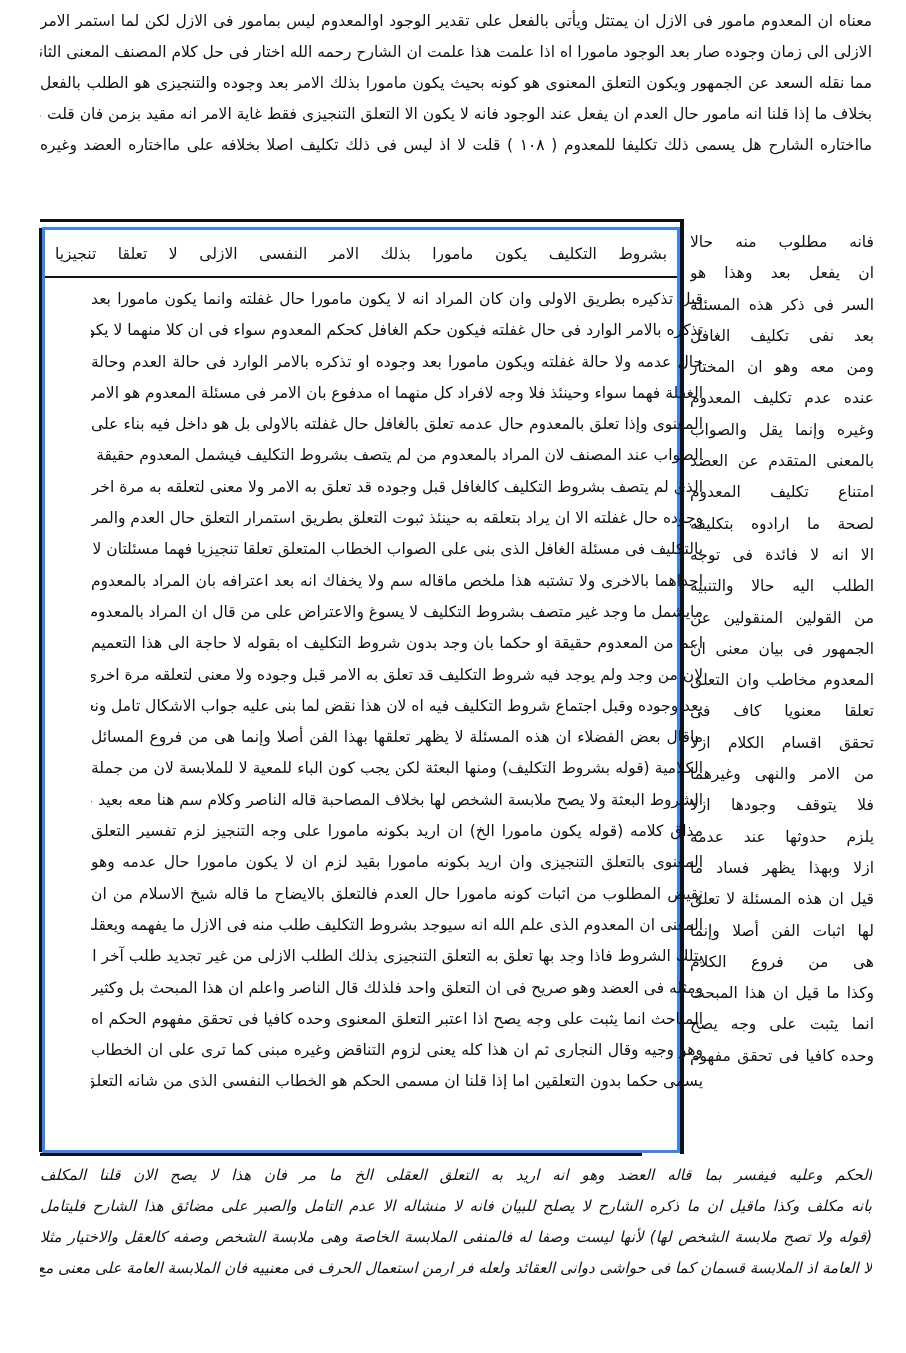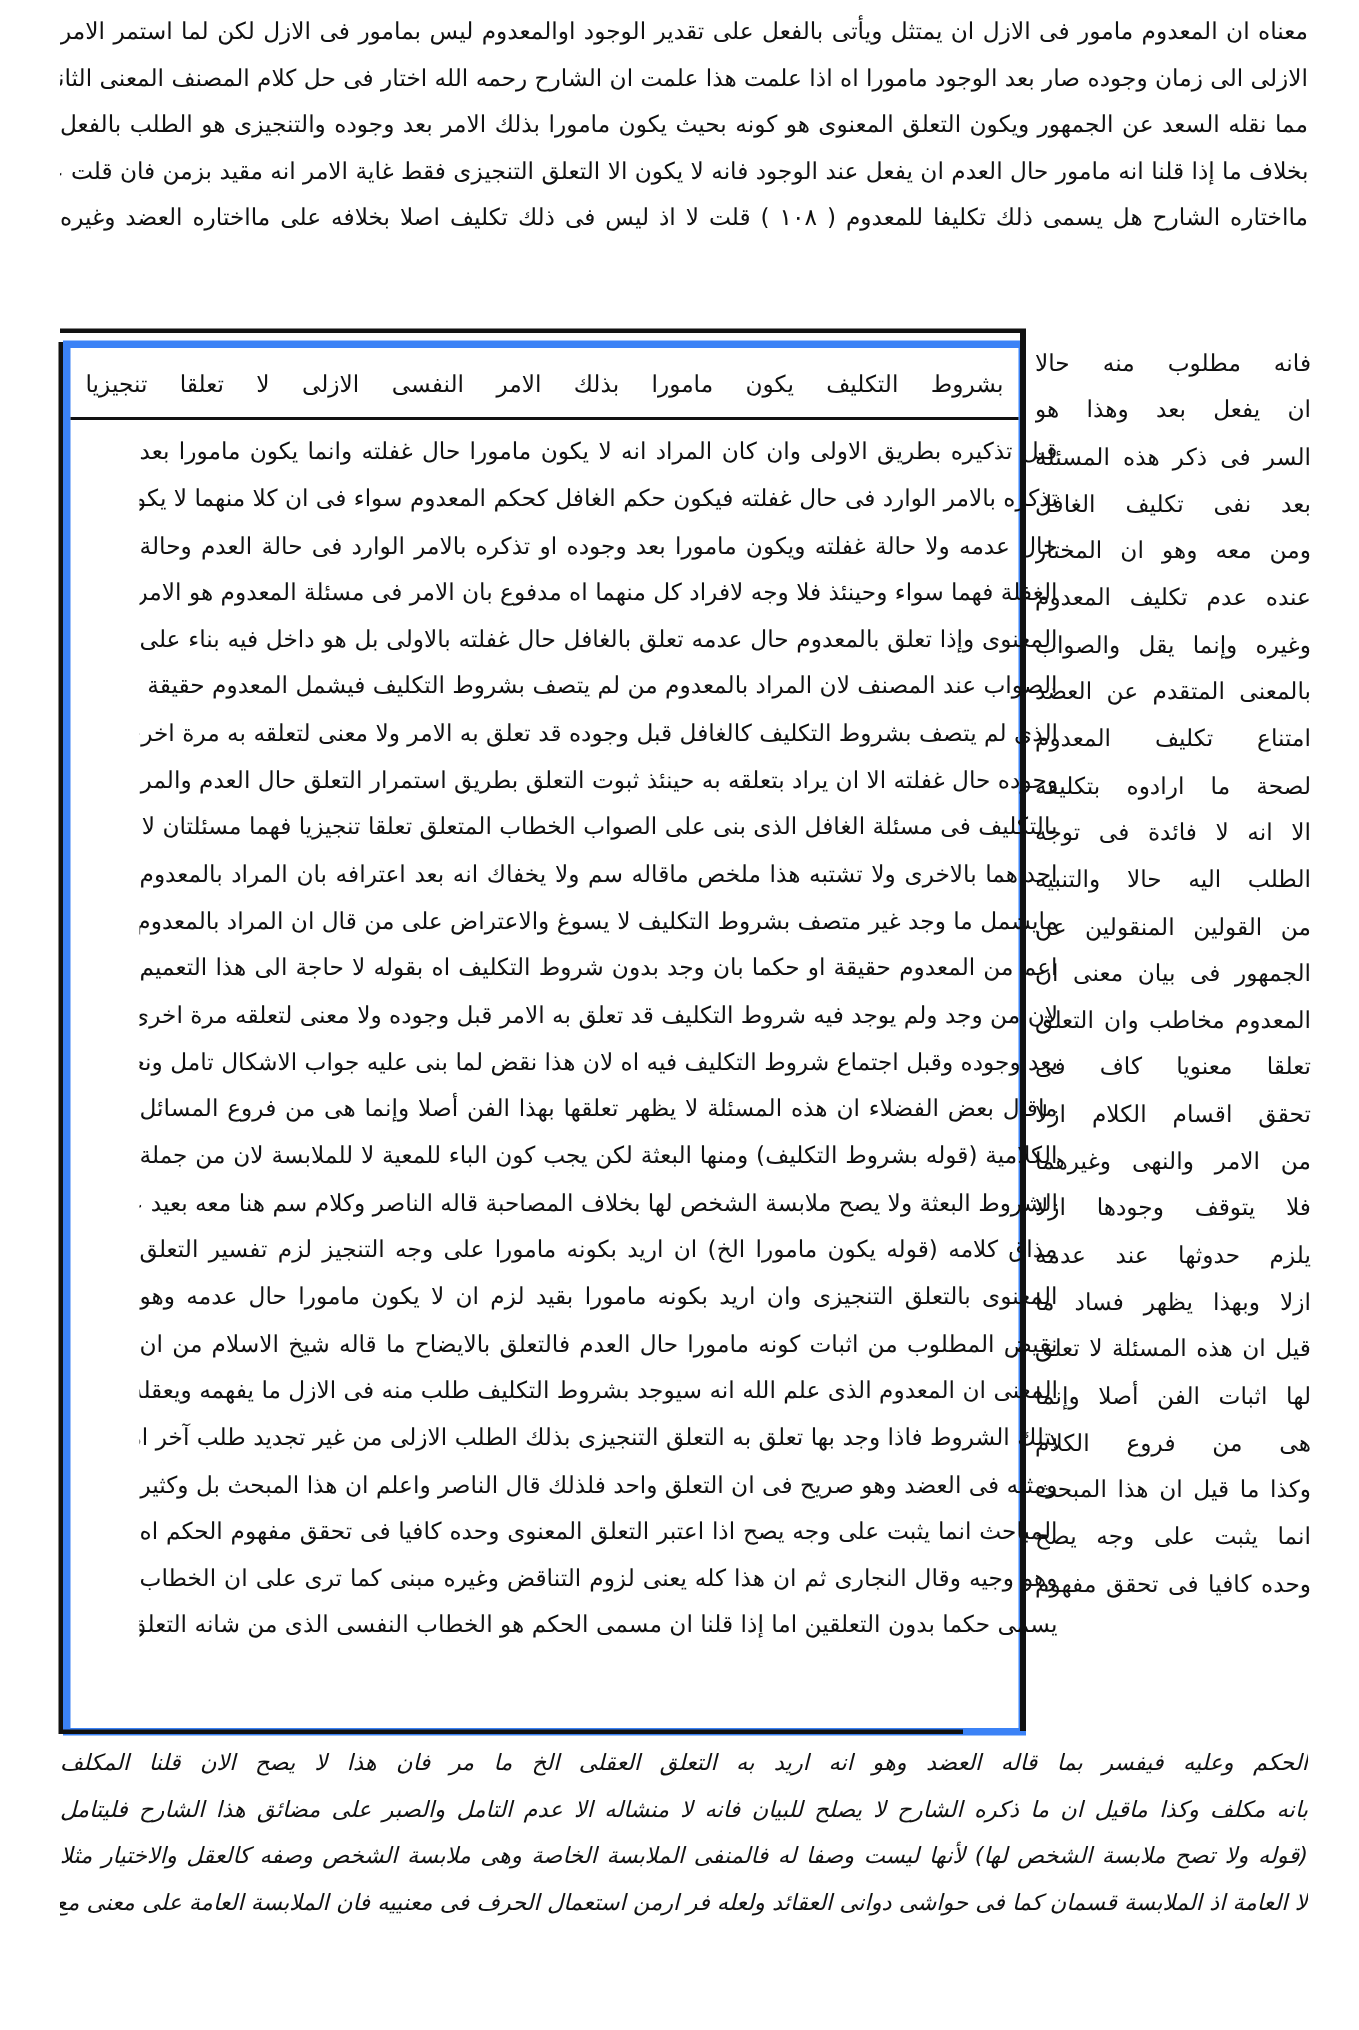--- a/index.html
+++ b/index.html
@@ -5,21 +5,21 @@
   html, body { margin:0; padding:0; background:#ffffff; }
   body { width:906px; height:1353px; position:relative; overflow:hidden;
          font-family:"DejaVu Sans", sans-serif; color:#111; }
   .rtl { direction:rtl; text-align:justify; text-align-last:justify; }
   .line { white-space:nowrap; overflow:hidden; }
   #top { position:absolute; left:40px; top:6px; width:832px; }
   #top .line { font-size:15.5px; line-height:31px; height:31px; }
   #frame { position:absolute; left:40px; top:219px; width:834px; height:935px; }
   #rule-top { position:absolute; left:0; top:0; width:640px; height:3px; background:#111; }
   #main-box { position:absolute; left:2px; top:8px; width:632px; height:920px;
-              border:5px solid #3b82f6; box-shadow: -4px 0 0 -1px #111; }
+              border:3px solid #3b82f6; box-shadow: -4px 0 0 -1px #111; }
   #matn { position:absolute; left:10px; top:6px; width:612px; height:36px; }
   #matn .line { font-size:15.5px; line-height:36px; }
   #matn-rule { position:absolute; left:0; top:46px; width:632px; height:2px; background:#111; }
   #sharh { position:absolute; left:10px; top:54px; width:612px;margin-left:36px; }
   #sharh .line { font-size:15.5px; line-height:31.3px; height:31.3px; }
   #col-rule { position:absolute; left:640px; top:0; width:4px; height:935px; background:#111; }
   #side { position:absolute; left:650px; top:8px; width:184px; }
   #side .line { font-size:15.5px; line-height:31.3px; height:31.3px; }
   #bottom-rule { position:absolute; left:40px; top:1153px; width:602px; height:3px; background:#111; }
   #bottom { position:absolute; left:40px; top:1160px; width:832px; }

